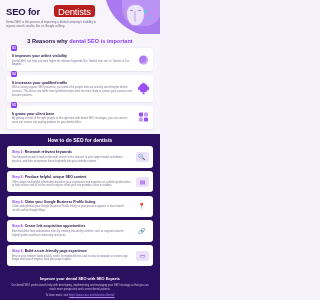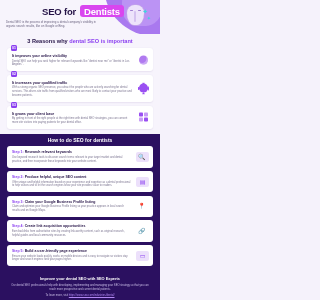--- a/index.html
+++ b/index.html
@@ -39,26 +39,26 @@
   }
   .tooth-eye { position:absolute; width:2.2px; height:1.1px; background:#a07fd0; border-radius:2px; top:5px; }
   .tooth-eye.l { left:3.4px; }
   .tooth-eye.r { right:3.4px; }
   .sparkle {
     position:absolute; right:12px; top:8px; color:#3fd5e0;
     font-size:7px; line-height:1;
   }
   .sparkle.s2 { right:9px; top:16px; font-size:5px; }
 
-  .title-row { display:flex; align-items:center; gap:4px; position:relative; z-index:3;justify-content:center; }
+  .title-row { display:flex; align-items:center; gap:14px; position:relative; z-index:3; }
   .title-seo {
     font-size:9.5px; font-weight:bold; color:#241246; letter-spacing:-0.2px;
   }
   .title-chip {
-    background:#d946ef; color:#fff; font-size:9.5px; font-weight:bold;
+    background:#b91c1c; color:#fff; font-size:9.5px; font-weight:normal;
     padding:0.5px 4px; border-radius:3px; letter-spacing:-0.2px;
   }
   .subtitle {
     position:relative; z-index:3;
     margin-top:3px; width:92px;
     font-size:2.9px; line-height:1.5; color:#6b6480;
   }
 
   
   .sec-head {

